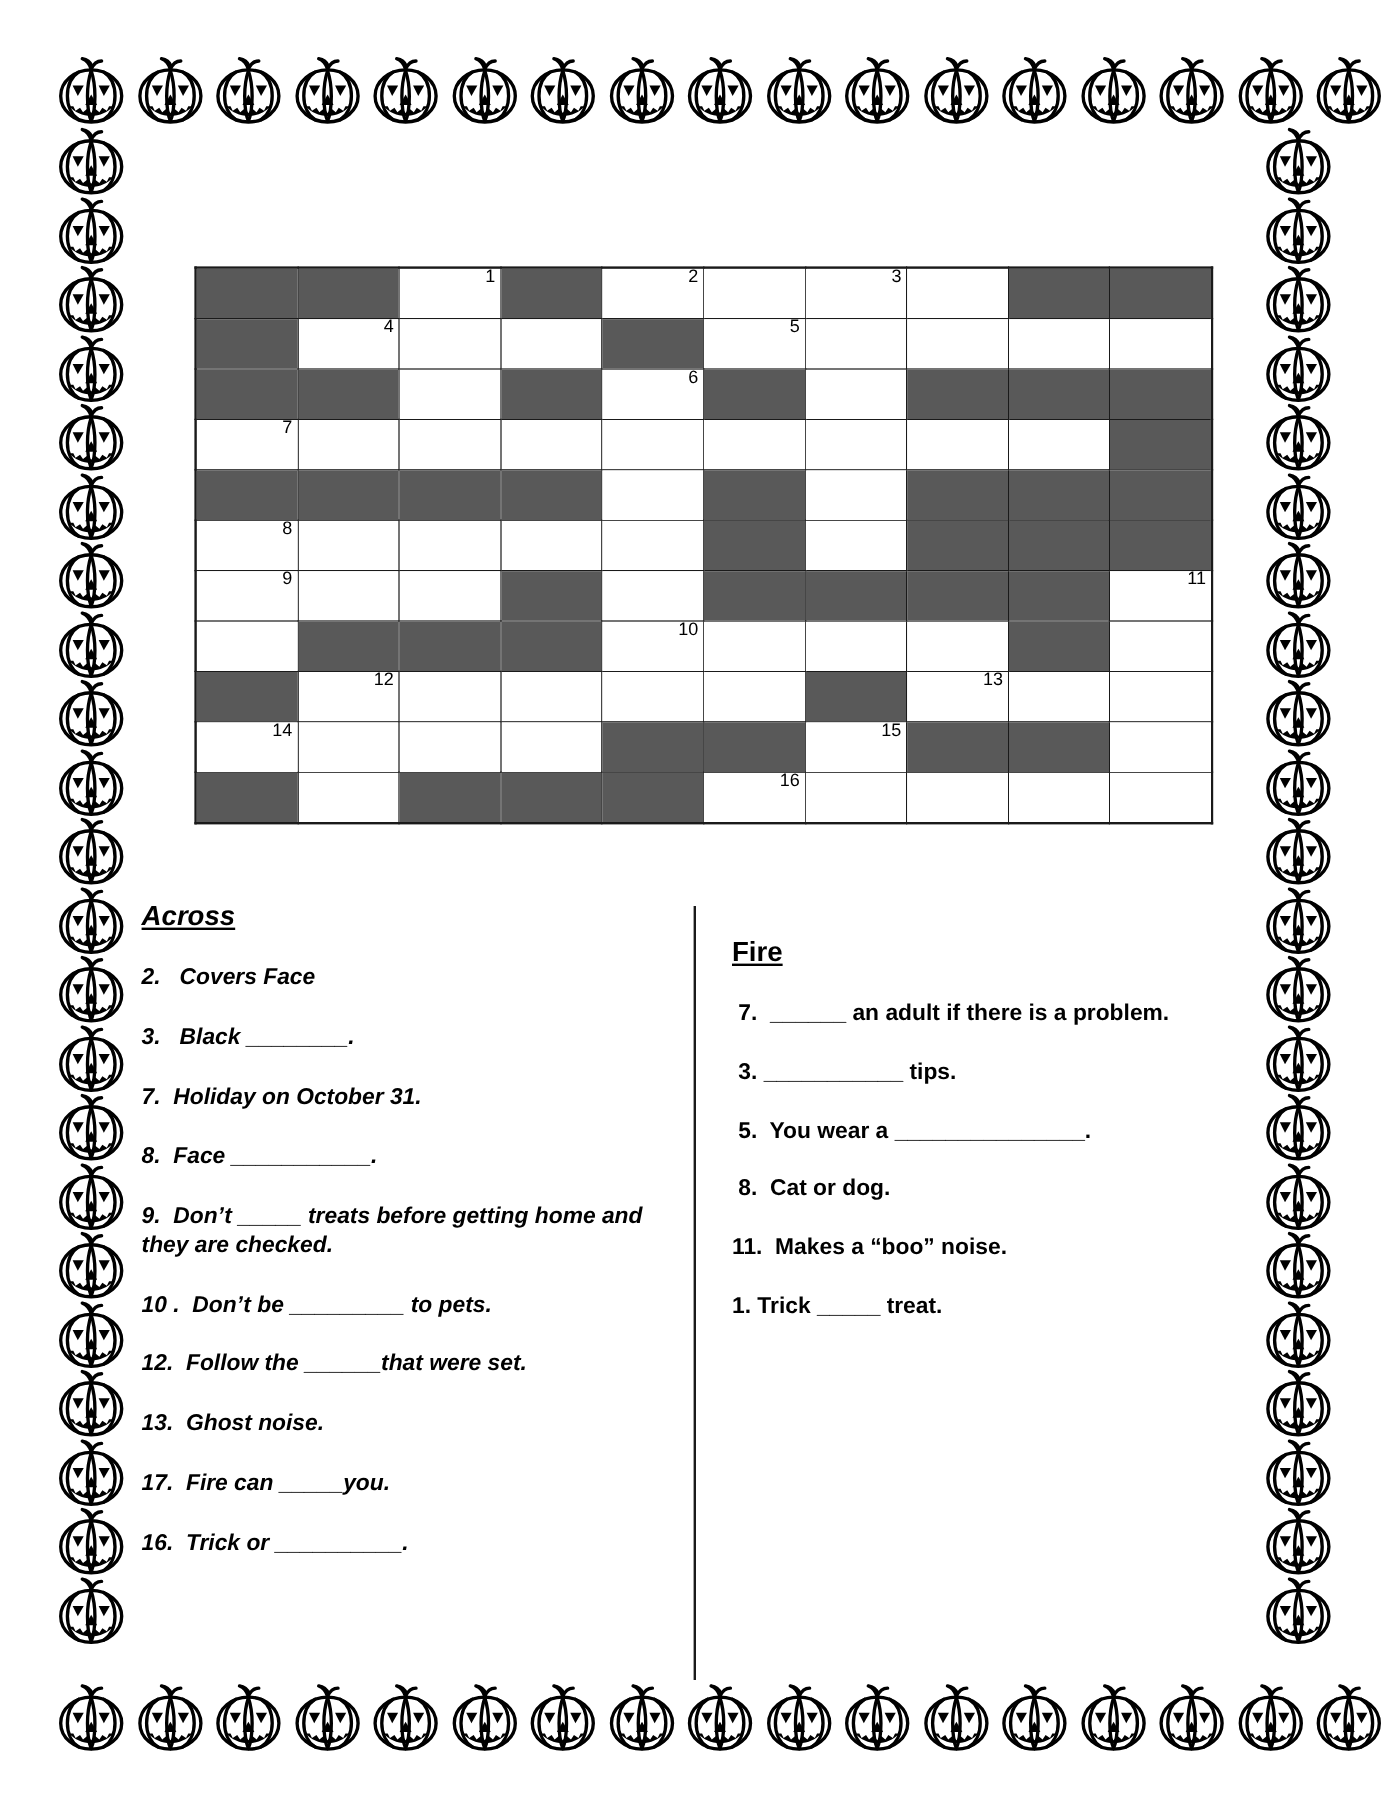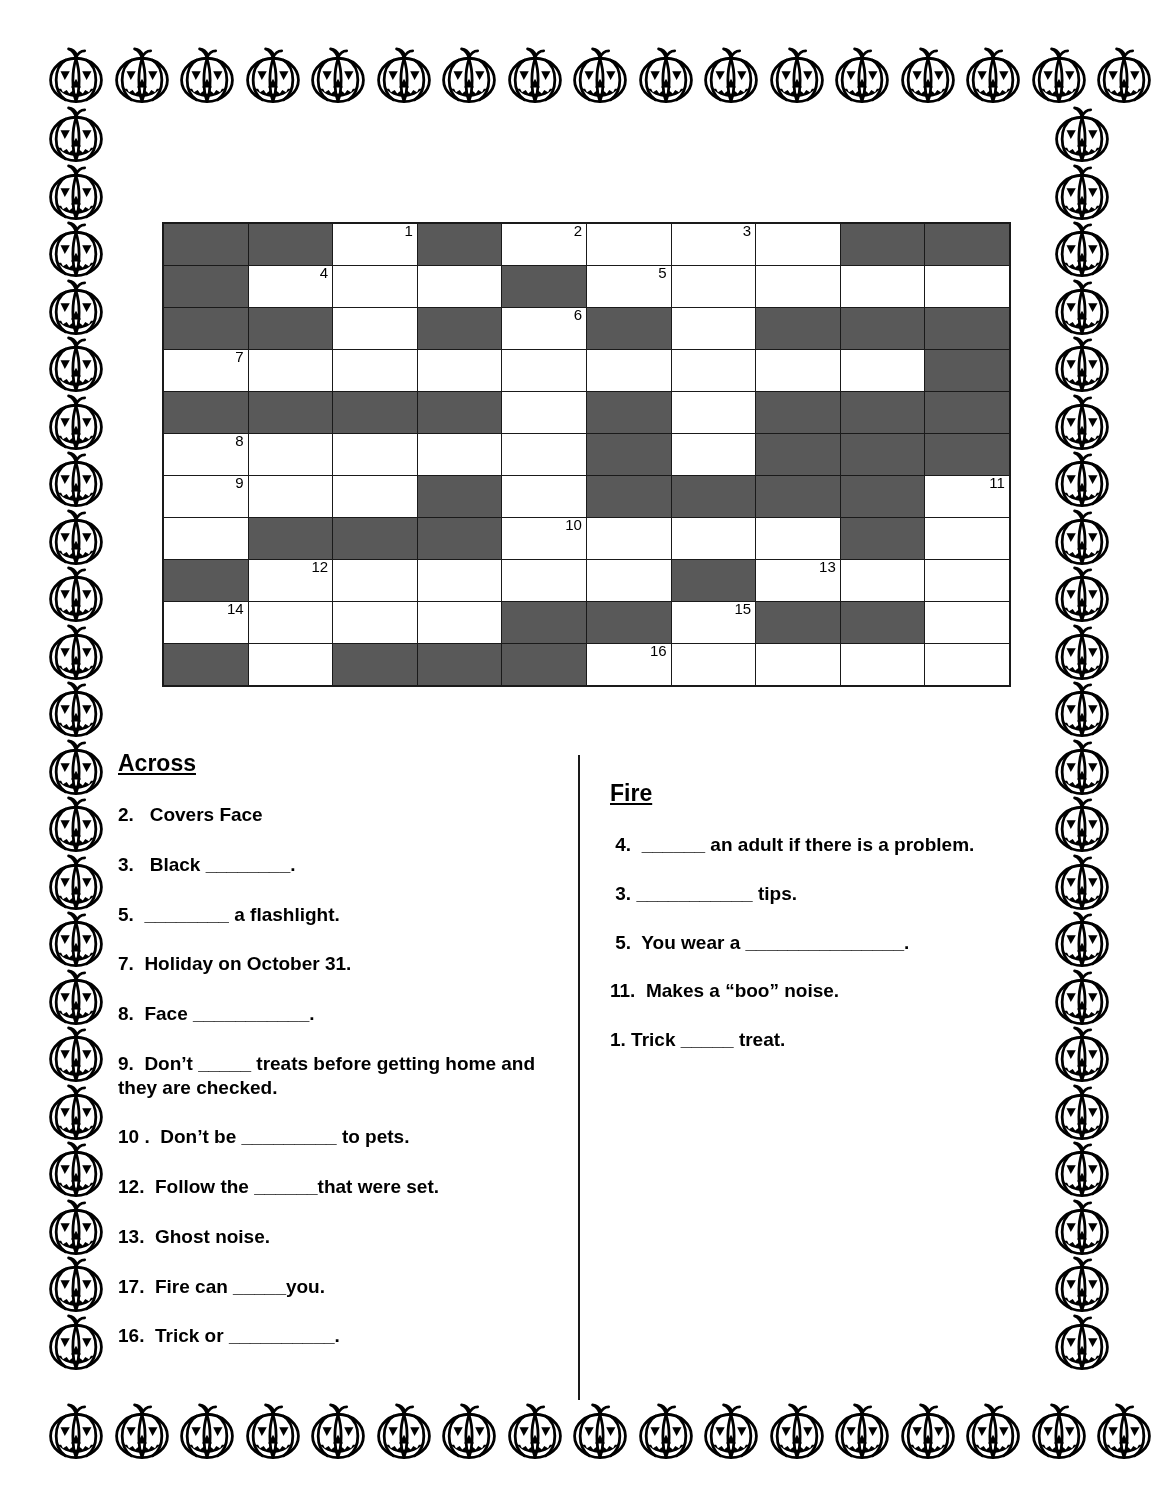--- a/index.html
+++ b/index.html
@@ -96,21 +96,21 @@
     left: 468px;
     top: 5px;
     width: 2px;
     height: 645px;
     background: #1a1a1a;
   }
   .clue-col {
     position: absolute;
     top: 0;
   }
-  #across-col { left: 8px; width: 440px; }
+  #across-col { left: 8px; width: 440px; font-style: italic; }
   #down-col   { left: 500px; top: 30px; width: 430px; }
 
   .clue-heading {
     font-size: 23px;
     font-weight: bold;
     text-decoration: underline;
     margin: 0 0 26px 0;
     font-family: "Liberation Sans", sans-serif;
   }
   ul.clue-list {
@@ -1869,36 +1869,36 @@
   </div>
 
   <div id="clues">
     <div id="clue-divider"></div>
 
     <div class="clue-col" id="across-col">
       <div class="clue-heading">Across</div>
       <ul class="clue-list" id="across-list">
           <li>2.   Covers Face</li>
           <li>3.   Black ________.</li>
-          <li>5.  ________ a flashlight.</li>
           <li>7.  Holiday on October 31.</li>
           <li>8.  Face ___________.</li>
           <li>9.  Don’t _____ treats before getting home and they are checked.</li>
           <li>10 .  Don’t be _________ to pets.</li>
           <li>12.  Follow the ______that were set.</li>
           <li>13.  Ghost noise.</li>
           <li>17.  Fire can _____you.</li>
           <li>16.  Trick or __________.</li>
         </ul>
     </div>
 
     <div class="clue-col" id="down-col">
       <div class="clue-heading">Fire</div>
       <ul class="clue-list" id="down-list">
-          <li> 4.  ______ an adult if there is a problem.</li>
+          <li> 7.  ______ an adult if there is a problem.</li>
           <li> 3. ___________ tips.</li>
           <li> 5.  You wear a _______________.</li>
+          <li> 8.  Cat or dog.</li>
           <li>11.  Makes a “boo” noise.</li>
           <li>1. Trick _____ treat.</li>
         </ul>
     </div>
   </div>
 </div>
 
 </body></html>

